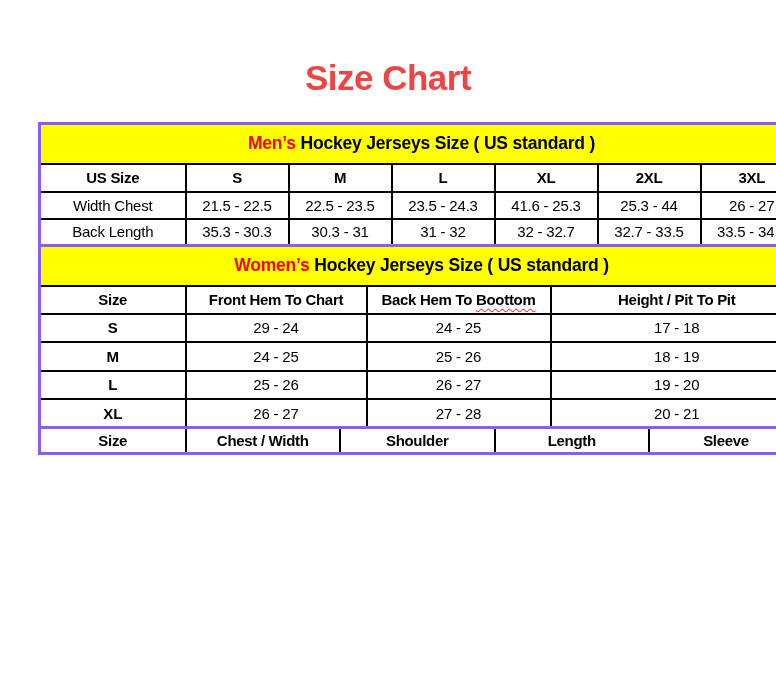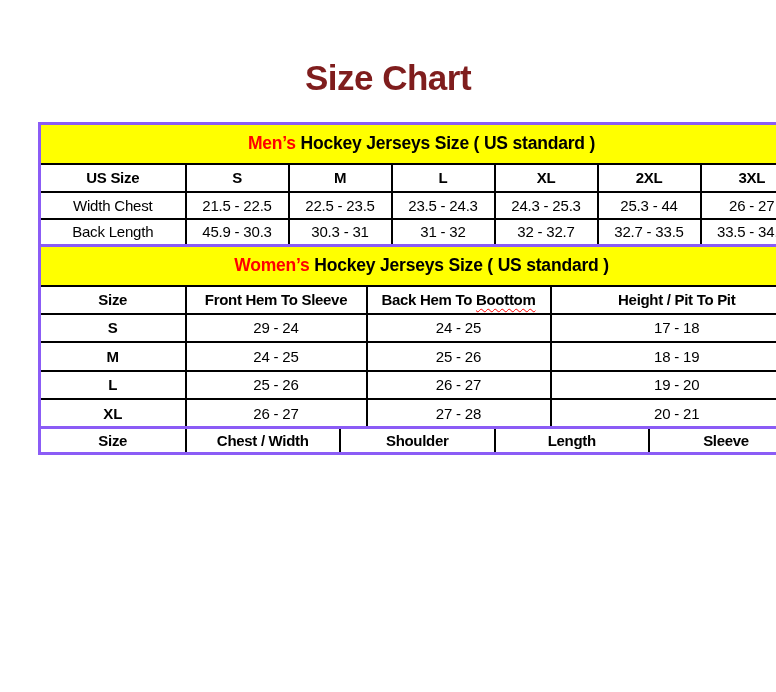--- a/index.html
+++ b/index.html
@@ -7,21 +7,21 @@
     width: 776px; height: 692px;
     background: #ffffff;
     position: relative; overflow: hidden;
     font-family: "Liberation Sans", sans-serif;
     color: #000000;
   }
   .title {
     position: absolute; top: 58px; left: 0; width: 776px;
     margin: 0; text-align: center;
     font-size: 35px; font-weight: bold;
-    color: #7f1d1d; letter-spacing: -0.5px;
+    color: #ef4444; letter-spacing: -0.5px;
   }
   .chart { position: absolute; top: 122px; left: 38px; width: 699px; }
   table.sec {
     border-collapse: collapse; table-layout: fixed;
     width: 767px; border: 3px solid #8b5cf6;
   }
   table.sec + table.sec { margin-top: -3px; }
   td {
     border: 2px solid #000;
     text-align: center; vertical-align: middle;
@@ -79,27 +79,27 @@
           <td>L</td>
           <td>XL</td>
           <td>2XL</td>
           <td>3XL</td>
         </tr>
         <tr class="mrow">
           <td>Width Chest</td>
           <td>21.5 - 22.5</td>
           <td>22.5 - 23.5</td>
           <td>23.5 - 24.3</td>
-          <td>24.3 - 25.3</td>
+          <td>41.6 - 25.3</td>
           <td>25.3 - 44</td>
           <td>26 - 27</td>
         </tr>
         <tr class="mrow">
           <td>Back Length</td>
-          <td>45.9 - 30.3</td>
+          <td>35.3 - 30.3</td>
           <td>30.3 - 31</td>
           <td>31 - 32</td>
           <td>32 - 32.7</td>
           <td>32.7 - 33.5</td>
           <td>33.5 - 34.6</td>
         </tr>
       </tbody>
     </table>
 
     <table class="sec">
@@ -111,21 +111,21 @@
         </colgroup>
       <tbody>
         <tr class="banner-row">
           <td class="banner" colspan="4">
             <span class="hl">Women’s</span>
             <span>Hockey Jerseys Size ( US standard )</span>
           </td>
         </tr>
         <tr class="hdr">
           <td>Size</td>
-          <td>Front Hem To Sleeve</td>
+          <td>Front Hem To Chart</td>
           <td>
             <span>Back Hem To</span>
             <span class="squiggle">Boottom</span>
           </td>
           <td>Height / Pit To Pit</td>
         </tr>
         <tr class="wrow">
           <td class="blbl">S</td>
           <td>29 - 24</td>
           <td>24 - 25</td>

